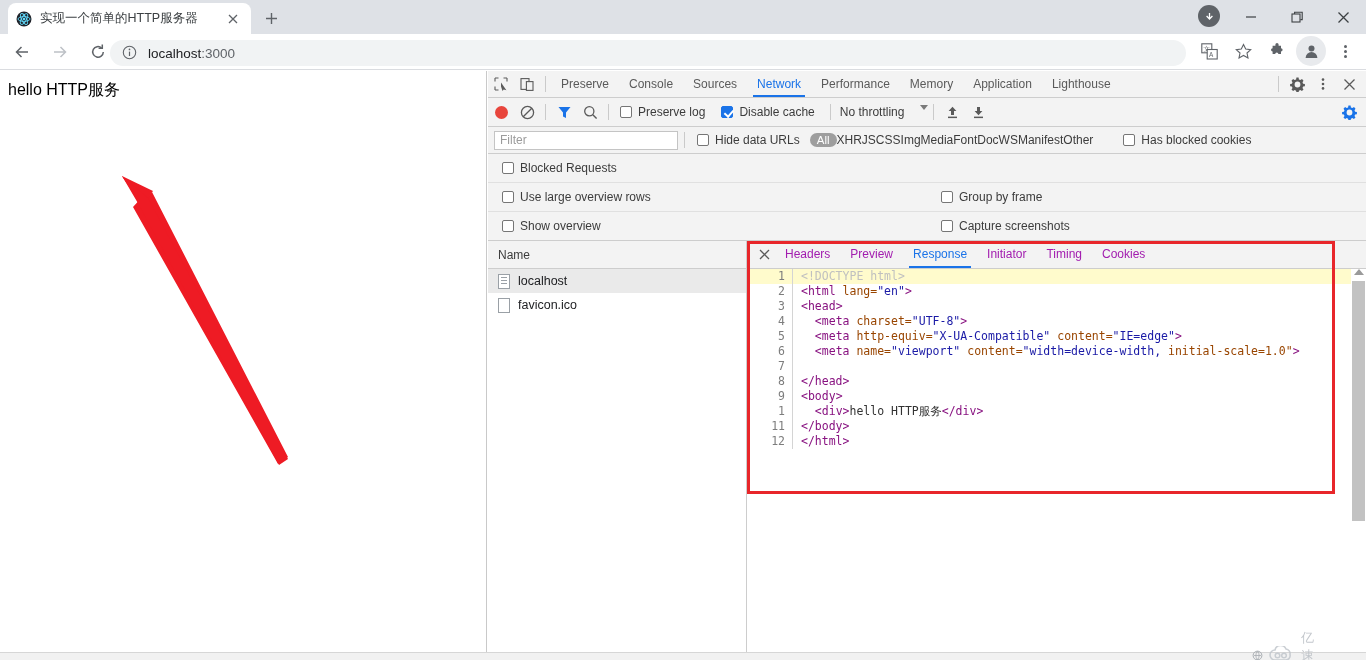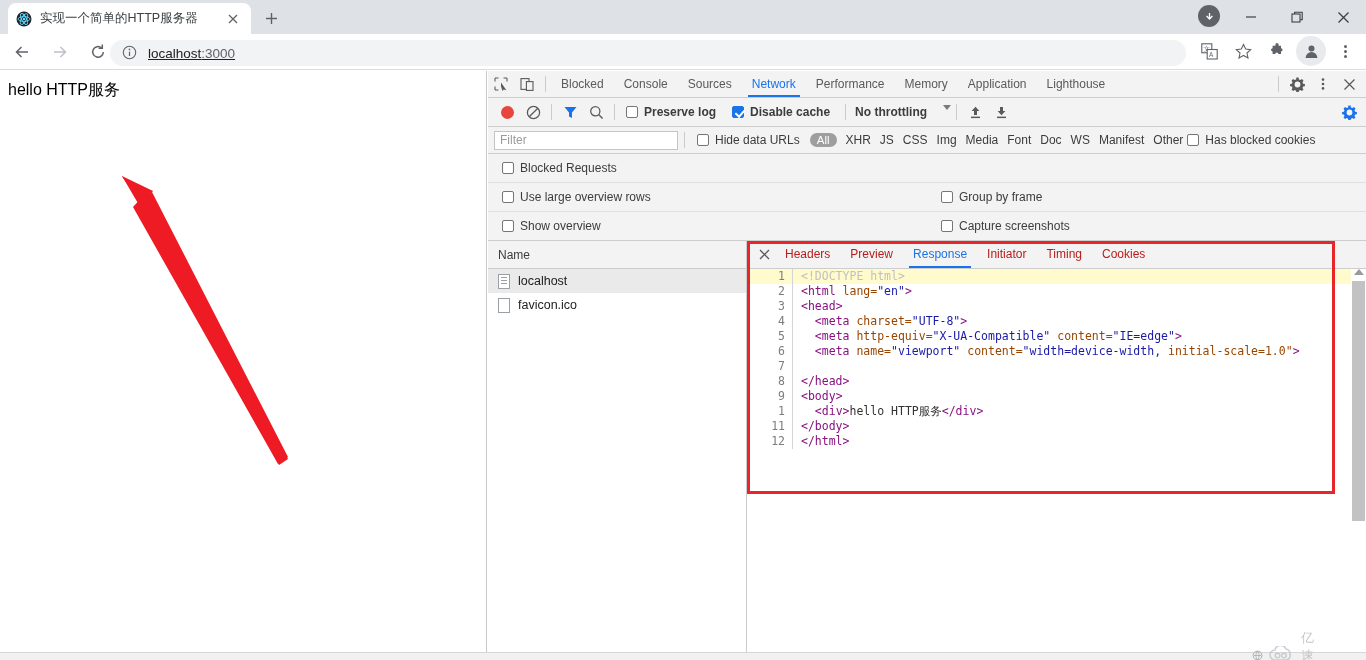--- a/index.html
+++ b/index.html
@@ -62,21 +62,21 @@
     display: flex; align-items: center; justify-content: center;
     color: #5f6368;
   }
   .nav-btn.disabled { color: #bdc1c6; }
   .omnibox {
     position: absolute; left: 110px; top: 6px; width: 1076px; height: 26px;
     background: #f1f3f4; border-radius: 13px;
     display: flex; align-items: center; padding: 0 12px;
   }
   .omni-icon { width: 16px; height: 16px; margin-right: 10px; color: #5f6368; flex: 0 0 16px; }
-  .omni-url { font-size: 13.5px; color: #202124; white-space: nowrap; text-decoration: underline; }
+  .omni-url { font-size: 13.5px; color: #202124; white-space: nowrap; }
   .omni-url .dim { color: #5f6368; }
   .tb-icons { position: absolute; right: 4px; top: 2px; display: flex; align-items: center; }
   .tb-icon {
     width: 30px; height: 30px; border-radius: 50%;
     display: flex; align-items: center; justify-content: center;
     color: #5f6368; margin: 0 2px;
   }
   .tb-icon.avatar { background: #e8eaed; }
 
   
@@ -115,21 +115,21 @@
   .dt-tab.active { color: #1a73e8; }
   .dt-tab.active::after {
     content: ""; position: absolute; left: 6px; right: 6px; bottom: 0;
     height: 2px; background: #1a73e8;
   }
   .dt-right { margin-left: auto; display: flex; align-items: center; padding-right: 4px; }
 
   .dt-toolbar2 {
     position: relative; height: 29px; background: #f3f3f3;
     border-bottom: 1px solid #cdcdcd;
-    display: flex; align-items: center; padding-left: 6px; font-weight: bold;
+    display: flex; align-items: center; 
   }
   .rec-dot { width: 13px; height: 13px; border-radius: 50%; background: #e8453c; }
   .t2-btn { width: 26px; height: 26px; display: flex; align-items: center; justify-content: center; color: #5a5a5a; }
   .cb {
     width: 12px; height: 12px; border: 1px solid #767676; background: #fff;
     border-radius: 2px; flex: 0 0 12px; display: inline-block; position: relative;
   }
   .cb.checked { background: #1a73e8; border-color: #1a73e8; }
   .cb.checked::after {
     content: ""; position: absolute; left: 3.5px; top: 0.5px; width: 3.5px; height: 7px;
@@ -146,21 +146,21 @@
     position: relative; height: 27px; background: #f3f3f3;
     border-bottom: 1px solid #cdcdcd;
     display: flex; align-items: center; padding: 0 6px;
   }
   .filter-input {
     width: 184px; height: 19px; background: #fff; border: 1px solid #c4c4c4;
     font-size: 12px; color: #3c3c3c; padding: 0 5px; outline: none;
     font-family: "Liberation Sans", sans-serif;
   }
   .filter-input::placeholder { color: #9b9b9b; }
-  .types { display: flex; align-items: center; gap: 9px; font-size: 12px; color: #3c3c3c; }
+  .types { display: flex; align-items: center; font-size: 12px; color: #3c3c3c; }
   .type-all {
     background: #9e9e9e; color: #fff; border-radius: 8px;
     padding: 1px 7px; font-size: 11.5px;
   }
   .vsep { width: 1px; height: 16px; background: #cacaca; margin: 0 6px; }
 
   .dt-opt-row {
     position: relative; background: #f3f3f3; border-bottom: 1px solid #e0e0e0;
     display: flex; align-items: center; height: 29px; padding-left: 8px;
   }
@@ -194,21 +194,21 @@
   .det-tabbar {
     height: 28px; background: #f3f3f3; border-bottom: 1px solid #cdcdcd;
     display: flex; align-items: center; padding-left: 6px;
   }
   .det-close {
     width: 22px; height: 22px; display: flex; align-items: center; justify-content: center;
     color: #5a5a5a; font-size: 13px;
   }
   .det-tab {
     padding: 0 10px; height: 27px; line-height: 27px; font-size: 12px;
-    color: #b91c1c; position: relative; white-space: nowrap;
+    color: #a21caf; position: relative; white-space: nowrap;
   }
   .det-tab.active { color: #1a73e8; }
   .det-tab.active::after {
     content: ""; position: absolute; left: 6px; right: 6px; bottom: 0;
     height: 2px; background: #1a73e8;
   }
 
   .code-area {
     position: absolute; left: 0; top: 28px; right: 0; bottom: 0;
     background: #fff; overflow: hidden;
@@ -401,21 +401,21 @@
           <path d="M7 5.4 L12.4 13.2 L9.7 12.6 L8.5 14 L7 9.6 Z" fill="#5a5a5a"></path>
         </svg>
       </div>
       <div class="dt-ctrl">
         <svg width="14" height="14" viewBox="0 0 14 14">
           <rect x="1" y="1.6" width="8" height="10.8" fill="none" stroke="#5a5a5a" stroke-width="1.1"></rect>
           <rect x="6.4" y="4.6" width="6.6" height="8.8" fill="#f3f3f3" stroke="#5a5a5a" stroke-width="1.1"></rect>
         </svg>
       </div>
       <div class="dt-sep"></div>
-      <div class="dt-tab">Blocked</div>
+      <div class="dt-tab">Preserve</div>
       <div class="dt-tab">Console</div>
       <div class="dt-tab">Sources</div>
       <div class="dt-tab active">Network</div>
       <div class="dt-tab">Performance</div>
       <div class="dt-tab">Memory</div>
       <div class="dt-tab">Application</div>
       <div class="dt-tab">Lighthouse</div>
       <div class="dt-right">
         <div class="dt-sep"></div>
         <div class="dt-ctrl">
@@ -509,21 +509,21 @@
         <span>JS</span>
         <span>CSS</span>
         <span>Img</span>
         <span>Media</span>
         <span>Font</span>
         <span>Doc</span>
         <span>WS</span>
         <span>Manifest</span>
         <span>Other</span>
       </div>
-      <label class="cb-label" style="margin-left:4px">
+      <label class="cb-label" style="margin-left:30px">
         <span class="cb"></span>
         <span>Has blocked cookies</span>
       </label>
     </div>
 
     <div class="dt-opt-row">
       <label class="cb-label">
         <span class="cb"></span>
         <span>Blocked Requests</span>
       </label>

